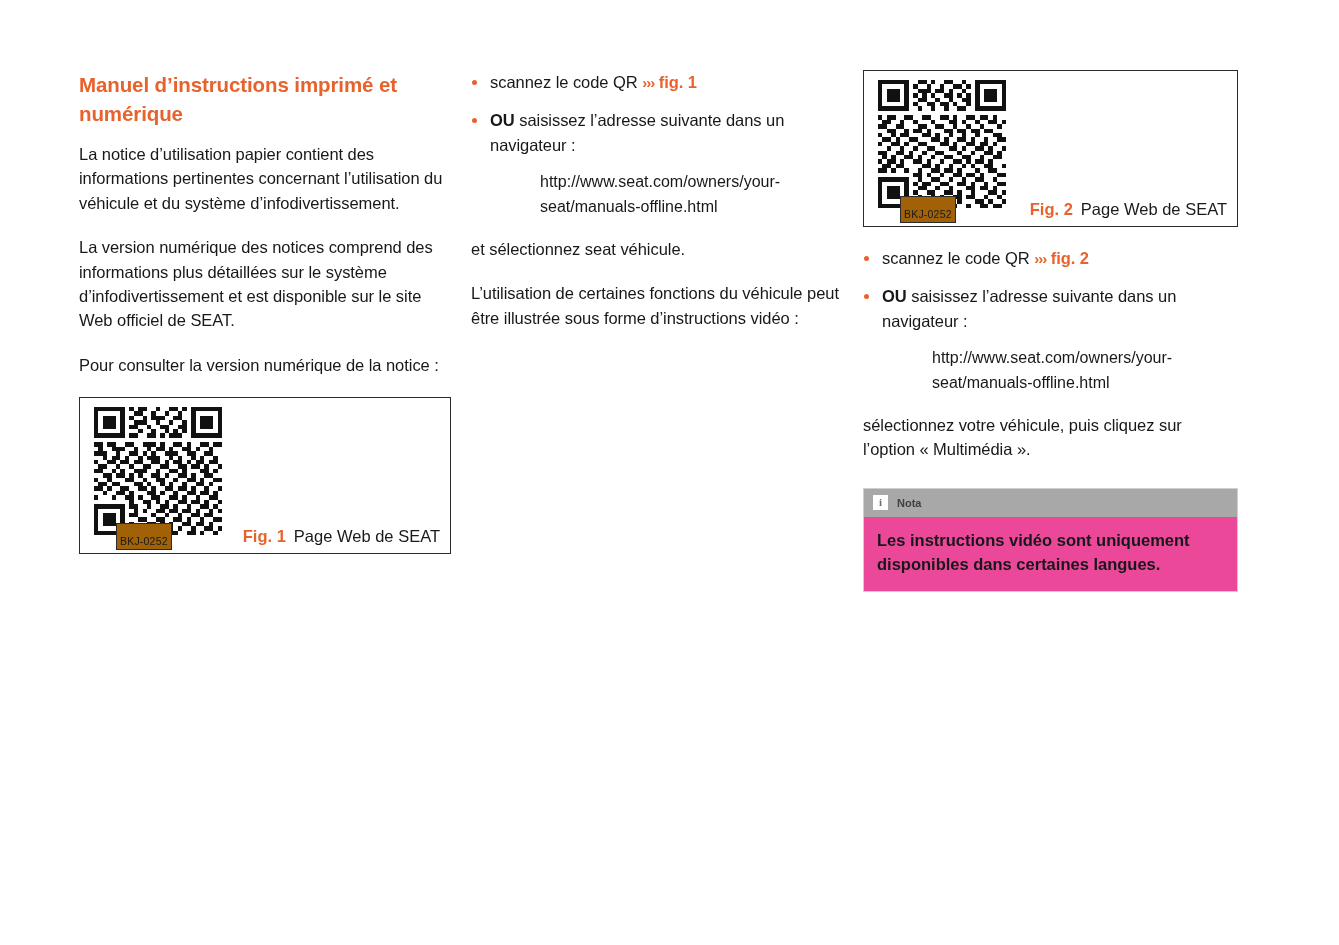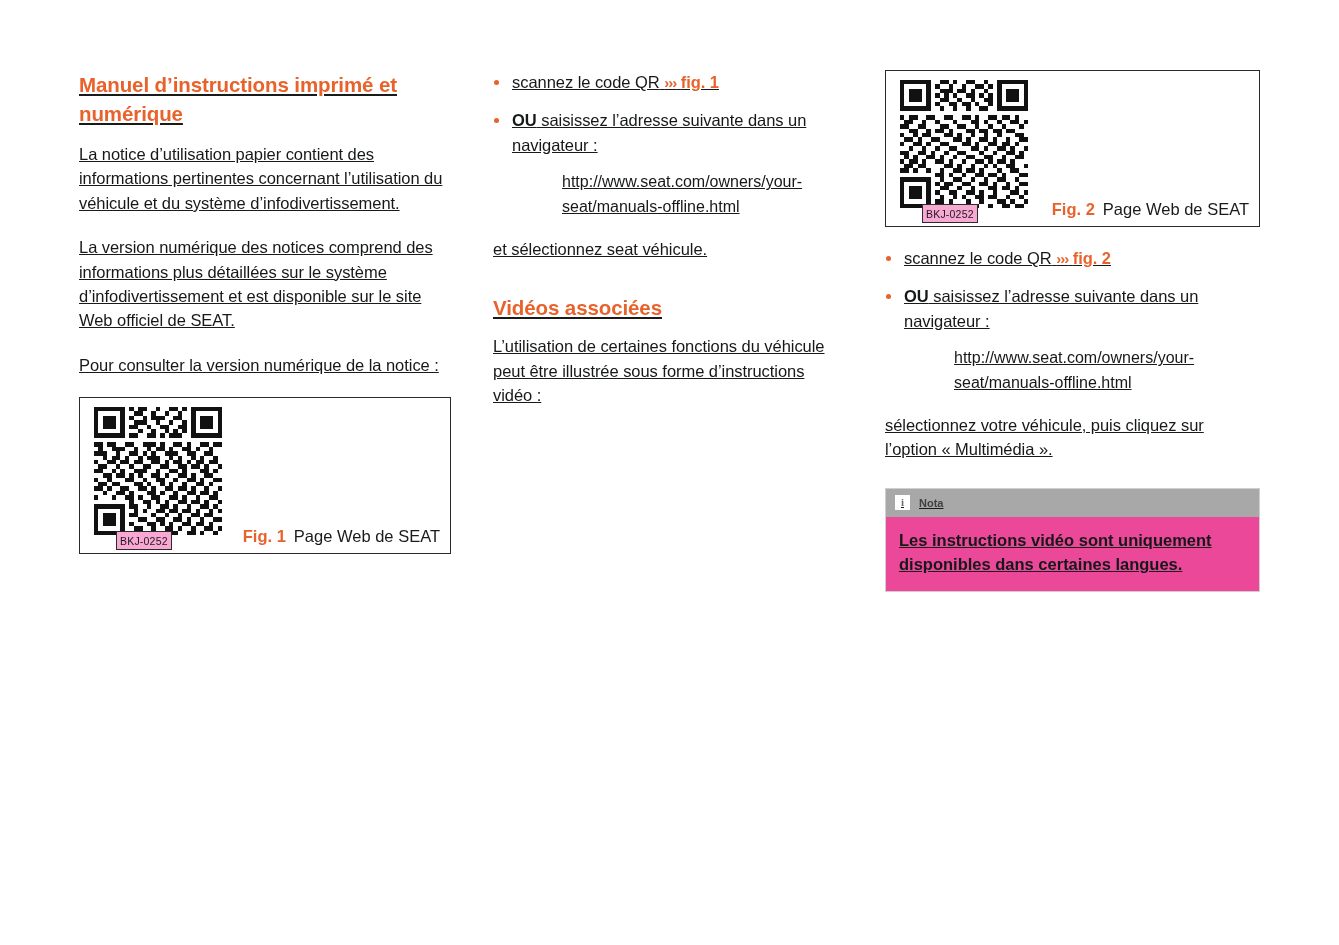--- a/index.html
+++ b/index.html
@@ -18,23 +18,22 @@
     position: relative;
     width: 1339px;
     height: 945px;
   }
   .columns {
     position: absolute;
     left: 79px;
     top: 70px;
     width: 1181px;
     display: flex;
-    gap: 42px;
+    gap: 20px;
     align-items: flex-start;
-    text-decoration: underline;
   }
   .col {
     width: 372px;
   }
   .col.col2 { width: 372px; }
   .col.col3 { width: 375px; }
 
   h2.heading {
     color: #e8622b;
     font-size: 20.5px;
@@ -131,23 +130,23 @@
     width: 138px;
     height: 128px;
   }
   .qr svg { display: block; }
   .qr-code-label {
     position: absolute;
     left: 36px;
     bottom: 3px;
     border: 1px solid #2b2b2b;
     font-size: 10.5px;
-    padding: 3px 3px 1px 3px;
+    padding: 11px 3px 1px 3px;
     line-height: 13px;
-    background: #f9a8d4;
+    background: #a16207;
     letter-spacing: 0.2px;
   }
   .fig-caption {
     position: absolute;
     right: 10px;
     bottom: 7px;
     font-size: 16.5px;
     white-space: nowrap;
   }
   .fig-caption .fignum {
@@ -460,21 +459,20 @@
         </li>
       </ul>
 
       <div class="url">
         <span class="u1">http://www.seat.com/owners/your-</span>
         <span class="u2">seat/manuals-offline.html</span>
       </div>
 
       <p class="body">et sélectionnez seat véhicule.</p>
 
-      <h2 class="heading second">Vidéos associées</h2>
       <p class="body">L’utilisation de certaines fonctions du véhicule peut être illustrée sous forme d’instructions vidéo :</p>
     </div>
 
     <div class="col col3">
       <div class="figure fig2">
         <div class="qr-wrap">
           <div class="qr">
             <svg viewBox="0 0 29 29" width="138" height="128" shape-rendering="crispEdges">
               <rect width="29" height="29" fill="#ffffff"></rect>
               <g fill="#111111">

